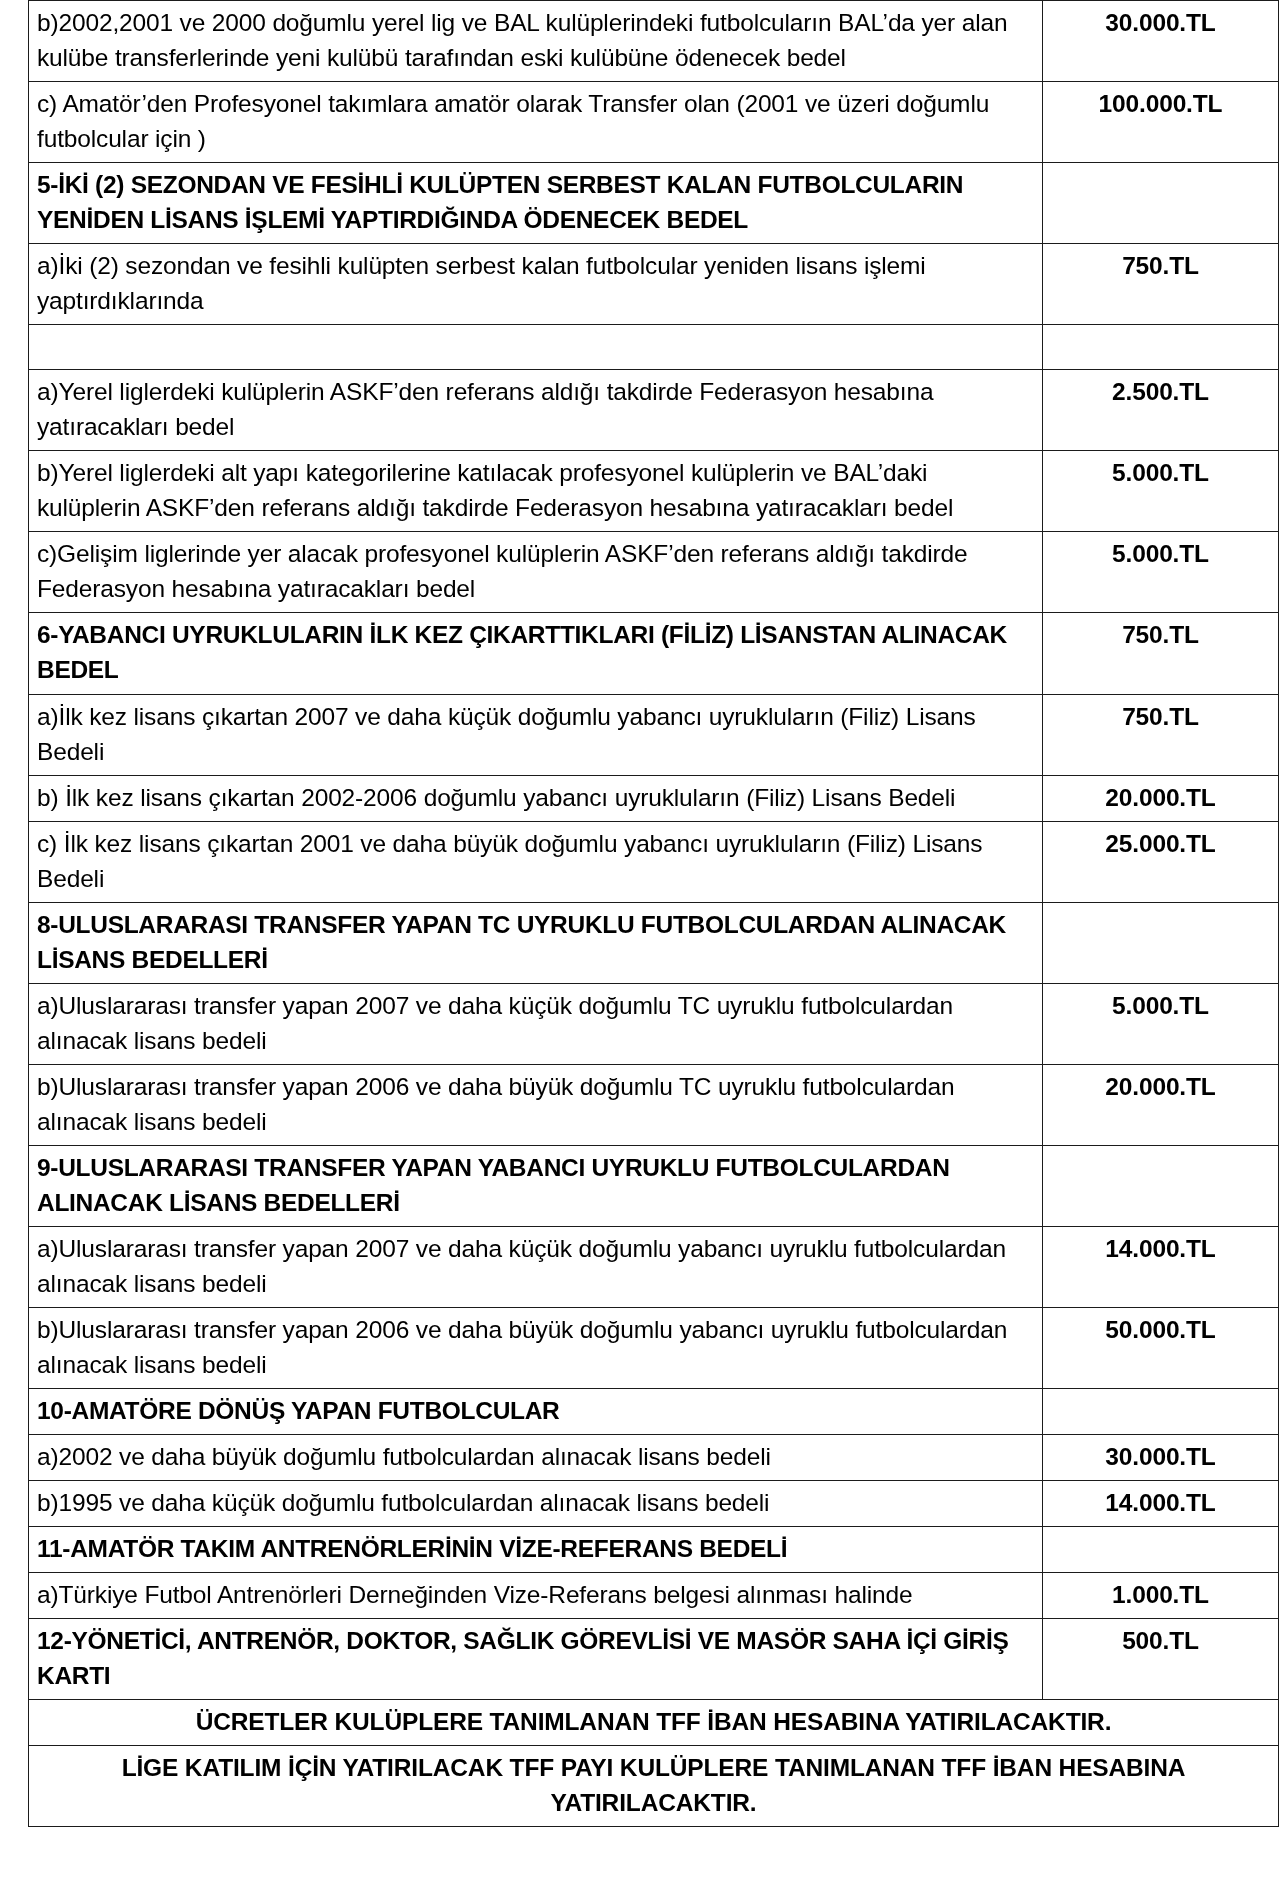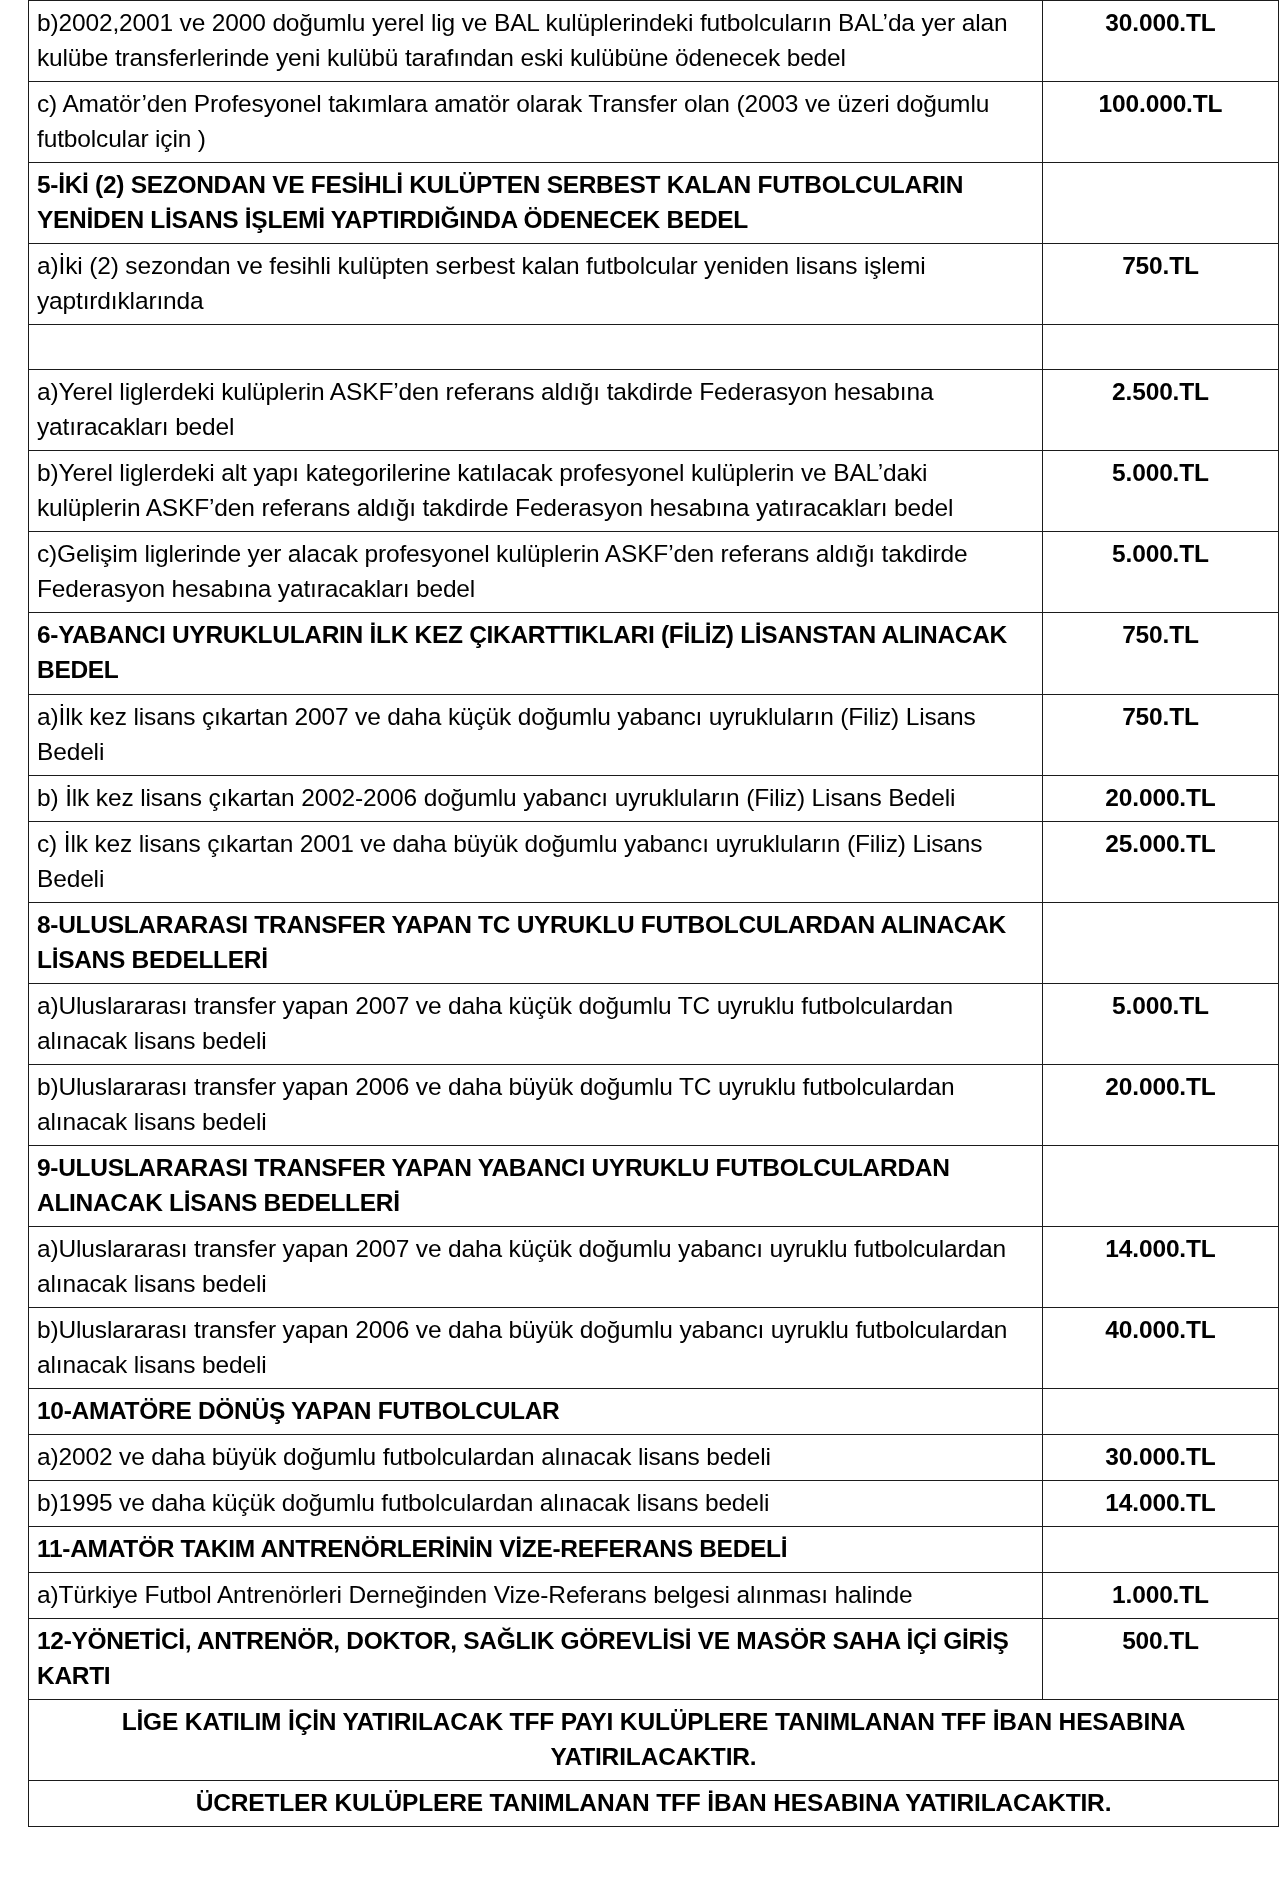--- a/index.html
+++ b/index.html
@@ -84,21 +84,21 @@
       <col class="price-col">
     </colgroup>
     <tbody>
 
       <tr>
         <td class="desc">b)2002,2001 ve 2000 doğumlu yerel lig ve BAL kulüplerindeki futbolcuların BAL’da yer alan kulübe transferlerinde yeni kulübü tarafından eski kulübüne ödenecek bedel</td>
         <td class="price">30.000.TL</td>
       </tr>
 
       <tr>
-        <td class="desc">c) Amatör’den Profesyonel takımlara amatör olarak Transfer olan (2003 ve üzeri doğumlu futbolcular için )</td>
+        <td class="desc">c) Amatör’den Profesyonel takımlara amatör olarak Transfer olan (2001 ve üzeri doğumlu futbolcular için )</td>
         <td class="price">100.000.TL</td>
       </tr>
 
       <tr>
         <td class="desc bold">5-İKİ (2) SEZONDAN VE FESİHLİ KULÜPTEN SERBEST KALAN FUTBOLCULARIN YENİDEN LİSANS İŞLEMİ YAPTIRDIĞINDA ÖDENECEK BEDEL</td>
         <td class="price empty"></td>
       </tr>
 
       <tr>
         <td class="desc">a)İki (2) sezondan ve fesihli kulüpten serbest kalan futbolcular yeniden lisans işlemi yaptırdıklarında</td>
@@ -167,21 +167,21 @@
         <td class="price empty"></td>
       </tr>
 
       <tr>
         <td class="desc">a)Uluslararası transfer yapan 2007 ve daha küçük doğumlu yabancı uyruklu futbolculardan alınacak lisans bedeli</td>
         <td class="price">14.000.TL</td>
       </tr>
 
       <tr>
         <td class="desc">b)Uluslararası transfer yapan 2006 ve daha büyük doğumlu yabancı uyruklu futbolculardan alınacak lisans bedeli</td>
-        <td class="price">40.000.TL</td>
+        <td class="price">50.000.TL</td>
       </tr>
 
       <tr>
         <td class="desc bold">10-AMATÖRE DÖNÜŞ YAPAN FUTBOLCULAR</td>
         <td class="price empty"></td>
       </tr>
 
       <tr>
         <td class="desc">a)2002 ve daha büyük doğumlu futbolculardan alınacak lisans bedeli</td>
         <td class="price">30.000.TL</td>
@@ -201,23 +201,23 @@
         <td class="desc">a)Türkiye Futbol Antrenörleri Derneğinden Vize-Referans belgesi alınması halinde</td>
         <td class="price">1.000.TL</td>
       </tr>
 
       <tr>
         <td class="desc bold">12-YÖNETİCİ, ANTRENÖR, DOKTOR, SAĞLIK GÖREVLİSİ VE MASÖR SAHA İÇİ GİRİŞ KARTI</td>
         <td class="price">500.TL</td>
       </tr>
 
       <tr>
+        <td class="footer-note" colspan="2">ÜCRETLER KULÜPLERE TANIMLANAN TFF İBAN HESABINA YATIRILACAKTIR.</td>
+      </tr>
+
+      <tr>
         <td class="footer-note" colspan="2">LİGE KATILIM İÇİN YATIRILACAK TFF PAYI KULÜPLERE TANIMLANAN TFF İBAN HESABINA YATIRILACAKTIR.</td>
-      </tr>
-
-      <tr>
-        <td class="footer-note" colspan="2">ÜCRETLER KULÜPLERE TANIMLANAN TFF İBAN HESABINA YATIRILACAKTIR.</td>
       </tr>
 
     </tbody>
   </table>
   <div class="spacer-bottom"></div>
 </div>
 
 </body></html>

